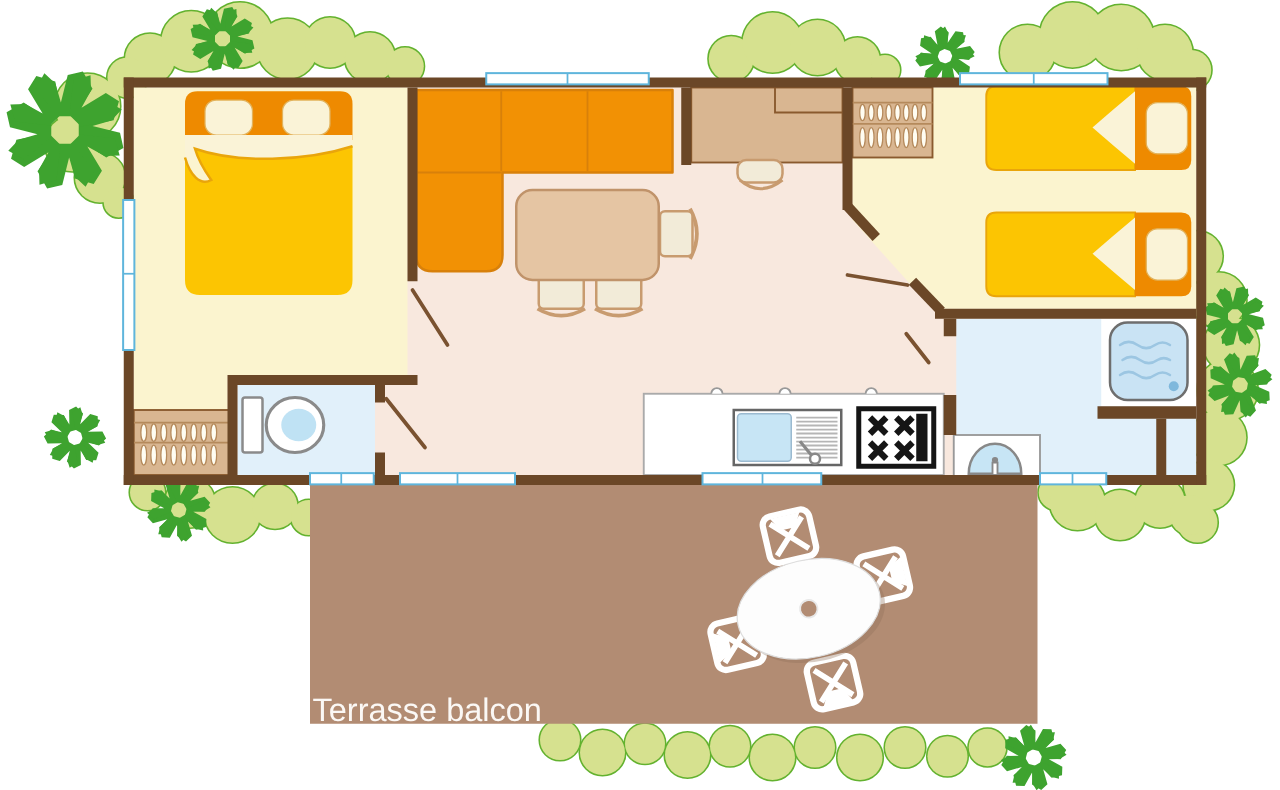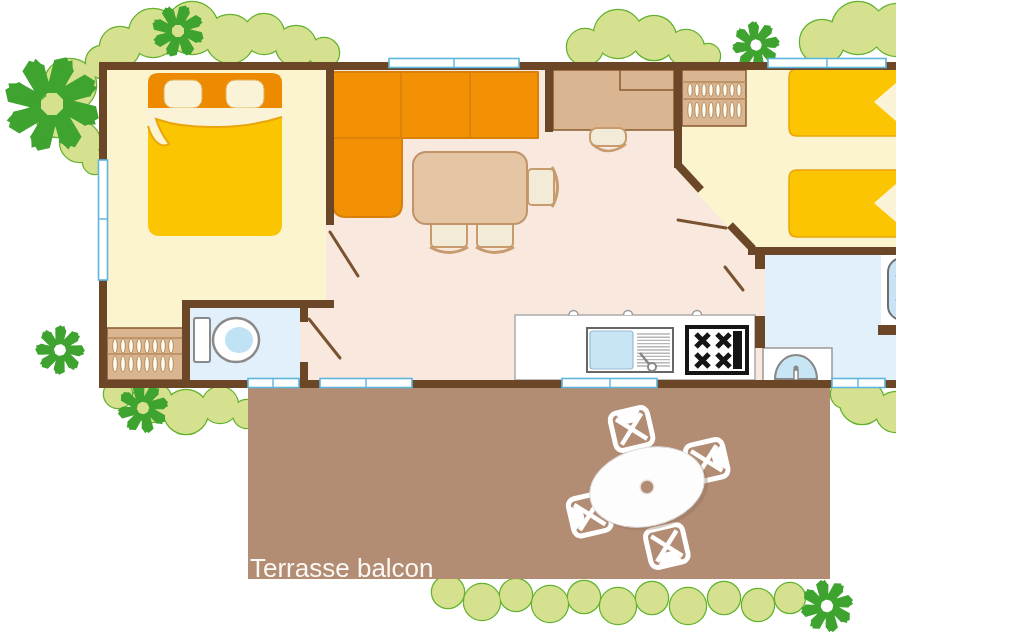--- a/index.html
+++ b/index.html
@@ -1,16 +1,16 @@
 <!DOCTYPE html>
 <html><head>
 <meta charset="utf-8">
 <style>
   html,body{margin:0;padding:0;background:#ffffff;}
-  .stage{position:relative;width:896px;height:632px;background:#ffffff;overflow:hidden;
+  .stage{position:relative;width:1024px;height:632px;background:#ffffff;overflow:hidden;
          font-family:"Liberation Sans",sans-serif;}
   .stage svg{position:absolute;left:0;top:0;}
   .bush-line{fill:#D6E18F;stroke:#63B22F;stroke-width:2.5;}
   .bush-fill{fill:#D6E18F;}
   .tree{fill:#3EA32F;}
   .wall{fill:#6B4727;}
   .wallline{stroke:#6B4727;stroke-width:8;}
   .win{fill:#FFFFFF;stroke:#5FB5DC;stroke-width:1.6;}
   .wintick{stroke:#5FB5DC;stroke-width:1.4;}
   .doorleaf{stroke:#7A5230;stroke-width:3;stroke-linecap:round;}

